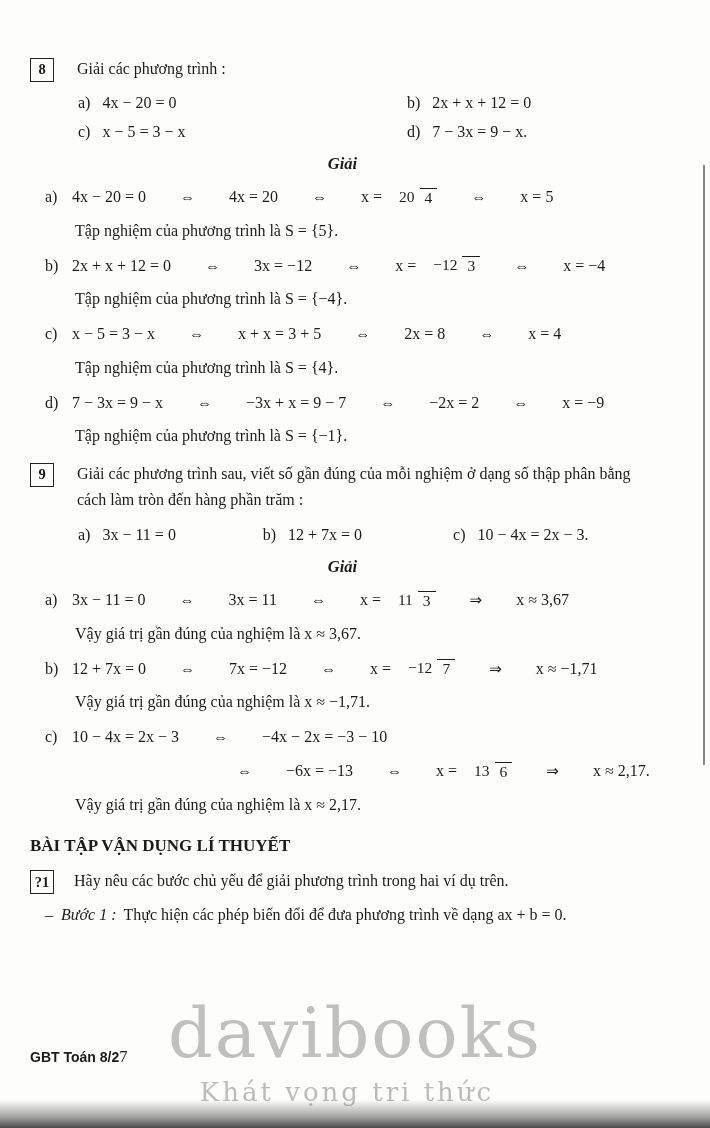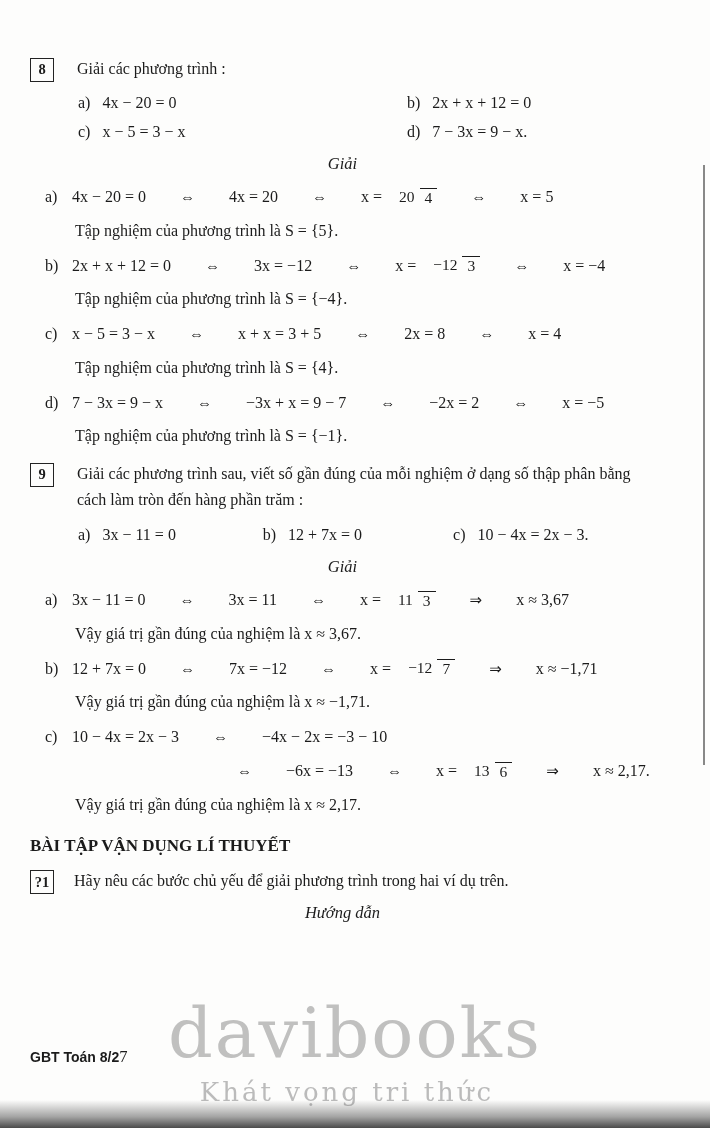--- a/index.html
+++ b/index.html
@@ -21,21 +21,21 @@
   }
   .statement { flex:1; line-height:1.65; }
 
   
   .parts-grid { margin-left:48px; row-gap:2px; margin-bottom:4px; display:grid; }
   .parts-grid.p8 { grid-template-columns:57% 43%; }
   .parts-grid.p9 { grid-template-columns:32% 33% 35%; }
   .part { display:flex; gap:12px; line-height:1.65; }
 
   .sol-heading {
-    text-align:center; font-weight:normal; font-style:italic;
+    text-align:center; font-weight:bold; font-style:italic;
     font-size:16.5px; margin:6px 0 5px;
   }
 
   
   .sol-line { display:flex; align-items:center; margin-left:15px; margin-top:5px; min-height:29px; }
   .sol-line .sol-label { flex:none; width:27px; }
   .sol-line.cont { margin-left:185px; }
   .segs { display:flex; align-items:center; gap:12px; flex-wrap:nowrap; white-space:nowrap; }
   .seg.arrow { padding:0 22px; font-size:15px; }
   .conclusion { margin:6px 0 8px 45px; }
@@ -170,21 +170,21 @@
 
       <div class="sol-line">
         <span class="sol-label">d)</span>
         <span class="segs">
             <span class="seg">7 − 3x = 9 − x</span>
             <span class="seg arrow">⇔</span>
             <span class="seg">−3x + x = 9 − 7</span>
             <span class="seg arrow">⇔</span>
             <span class="seg">−2x = 2</span>
             <span class="seg arrow">⇔</span>
-            <span class="seg">x = −5</span>
+            <span class="seg">x = −9</span>
           </span>
       </div>
       <p class="conclusion">Tập nghiệm của phương trình là S = {−1}.</p>
     </section>
 
     <section style="margin-top:12px;">
       <div class="problem-header">
         <div class="num-box">9</div>
         <div class="statement">Giải các phương trình sau, viết số gần đúng của mỗi nghiệm ở dạng số thập phân bằng cách làm tròn đến hàng phần trăm :</div>
       </div>
@@ -264,22 +264,24 @@
       </div>
       <p class="conclusion">Vậy giá trị gần đúng của nghiệm là x ≈ 2,17.</p>
     </section>
 
     <h3 class="section-sub">BÀI TẬP VẬN DỤNG LÍ THUYẾT</h3>
 
     <div class="q-row">
       <div class="num-box">?1</div>
       <div class="statement">Hãy nêu các bước chủ yếu để giải phương trình trong hai ví dụ trên.</div>
     </div>
-    <div class="sol-heading guide">Hướng dẫn</div>
-
+
+    <div class="step">
+      <span class="dash">–</span><span class="step-label">Bước 1 :</span><span class="step-text">Thực hiện các phép biến đổi để đưa phương trình về dạng ax + b = 0.</span>
+    </div>
 
 
   </div>
 
   <div class="wm-main">davibooks</div>
   <div class="wm-sub">Khát vọng tri thức</div>
 
   <div class="footer">
     <span class="footer-left">GBT Toán 8/2</span>
     <span class="footer-page">7</span>

